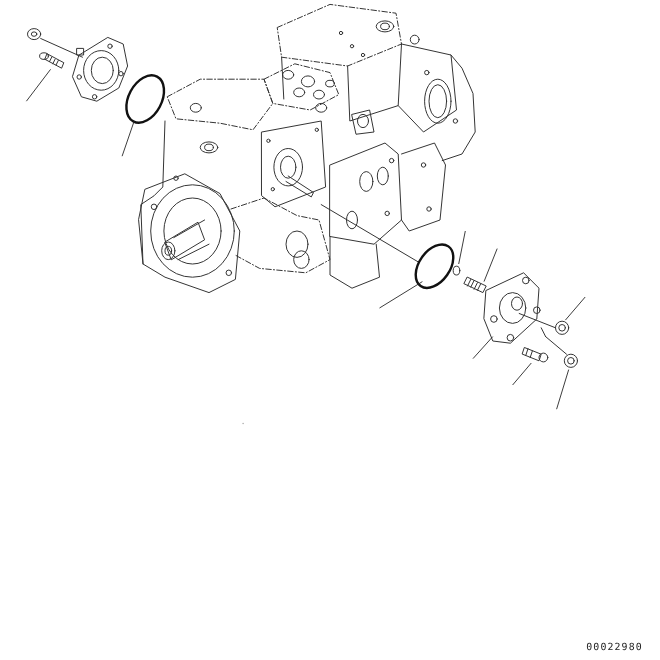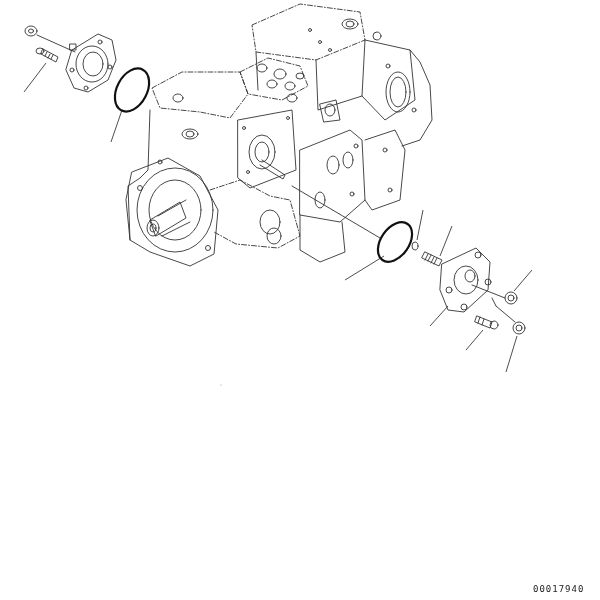--- a/index.html
+++ b/index.html
@@ -169,14 +169,14 @@
 
     <g>
       <ellipse class="ln" cx="519" cy="328" rx="6" ry="6"></ellipse>
       <ellipse class="ln" cx="519" cy="328" rx="3" ry="3"></ellipse>
     </g>
     <line class="leader" x1="517" y1="336" x2="506" y2="372"></line>
 
     <circle cx="221" cy="385" r="0.6" fill="#999"></circle>
   </svg>
 
-  <div class="fig-no">00017940</div>
+  <div class="fig-no">00022980</div>
 </div>
 
 </body></html>

